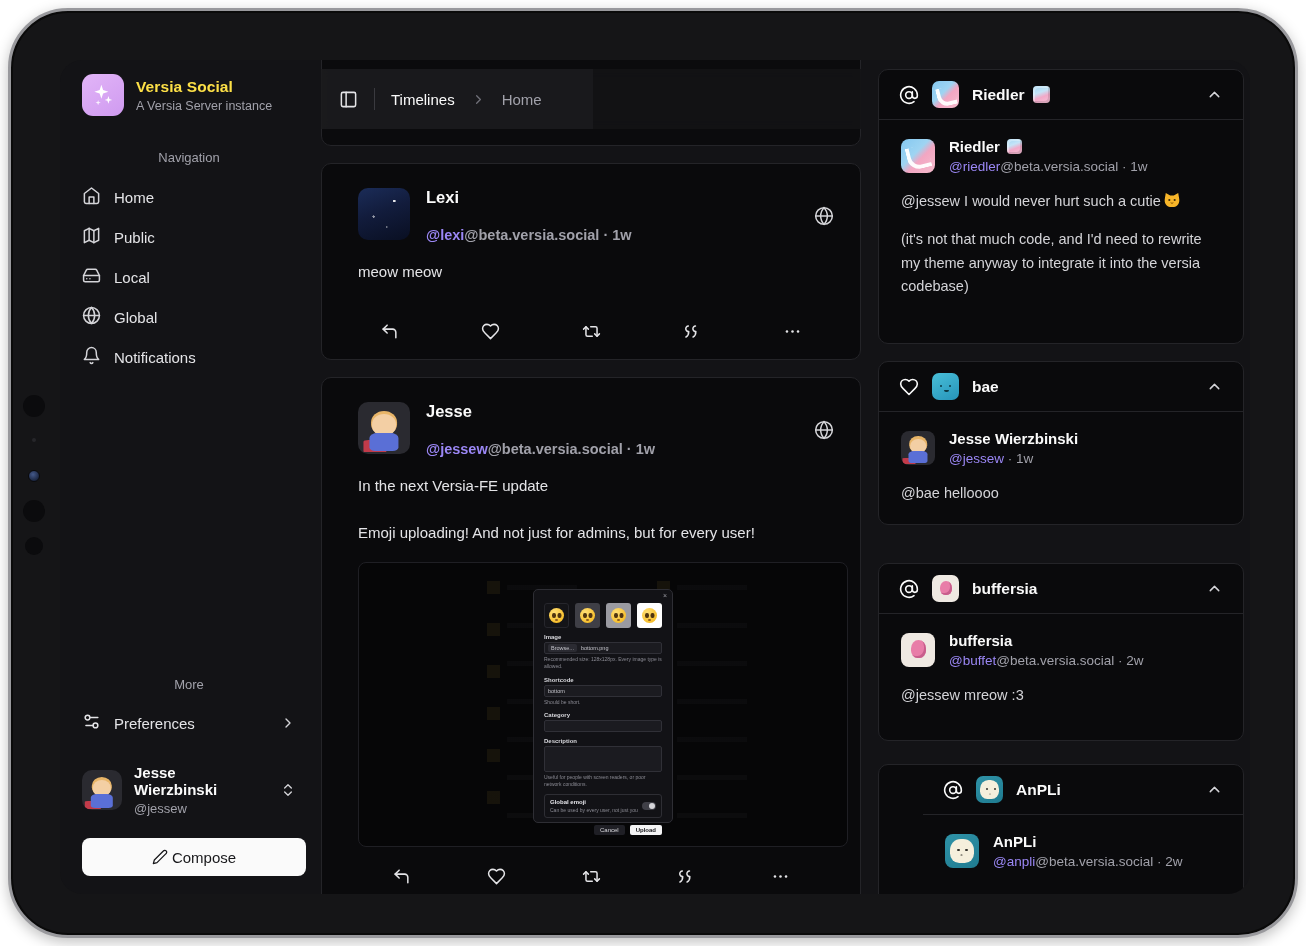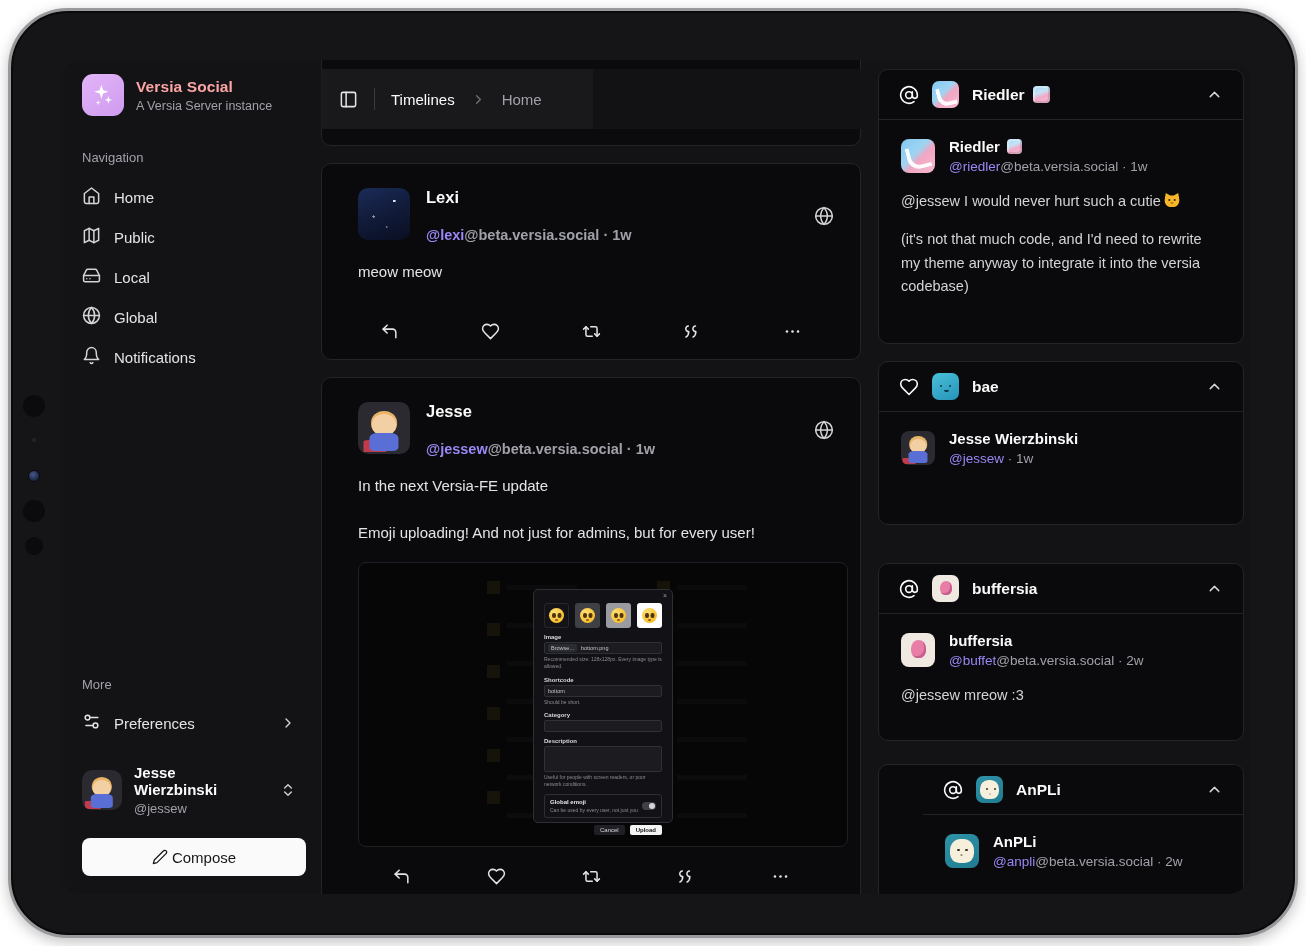--- a/index.html
+++ b/index.html
@@ -13,23 +13,23 @@
   .screen { position:absolute; left:49px; top:49px; width:1190px; height:834px; background:#131316;
             border-radius:22px; overflow:hidden; }
 
   
   .card { position:absolute; background:#0a0a0c; border:1px solid #242428; border-radius:10px; }
 
   
   .sidebar { position:absolute; left:0; top:0; width:258px; height:100%; padding:14px 22px 18px 22px; display:flex; flex-direction:column; }
   .brand { display:flex; gap:12px; align-items:center; }
   .brand-logo { width:42px; height:42px; border-radius:11px; background:linear-gradient(145deg,#e2b5f7,#cf9af0); display:flex; align-items:center; justify-content:center; flex:0 0 auto; }
-  .brand-title { font-size:15.5px; font-weight:700; color:#fca5a5; letter-spacing:.1px; }
+  .brand-title { font-size:15.5px; font-weight:700; color:#fde047; letter-spacing:.1px; }
   .brand-sub { font-size:12.5px; color:#a1a1aa; margin-top:3px; }
-  .section-label { font-size:13px; color:#a1a1aa; margin:34px 0 12px 0; }
+  .section-label { font-size:13px; color:#a1a1aa; margin:34px 0 12px 0;text-align:center; }
   .nav-item { display:flex; align-items:center; gap:13px; padding:9px 0; color:#e4e4e7; font-size:15px; cursor:pointer; }
   .nav-item svg { color:#d4d4d8; }
   .side-bottom { margin-top:auto; }
   .pref-row { display:flex; align-items:center; gap:13px; color:#e4e4e7; font-size:15px; padding:8px 0; }
   .pref-row .spacer, .user-row .spacer { flex:1; }
   .user-row { display:flex; align-items:center; gap:12px; margin-top:22px; }
   .user-avatar { width:40px; height:40px; border-radius:10px; flex:0 0 auto; }
   .user-name { font-size:15px; font-weight:700; color:#fafafa; }
   .user-handle { font-size:13px; color:#a1a1aa; margin-top:3px; }
   .compose-btn { margin-top:22px; height:38px; width:224px; background:#fafafa; color:#18181b; border:none; border-radius:8px;
@@ -485,20 +485,23 @@
         <div class="notif-body">
           <div class="notif-user">
             <div class="avatar-md av-jesse"></div>
             <div>
               <div class="n-name">
                   <span>Jesse Wierzbinski</span>
                 </div>
               <div class="n-handle"><span class="handle-accent">@jessew</span> <span>·</span> <span>1w</span></div>
             </div>
           </div>
+          <div class="n-lines">
+              <p>@bae helloooo</p>
+            </div>
         </div>
       </div>
 
       <div class="card" style="top:503px; left:0; width:366px; height:178px;">
         <div class="notif-head">
           <span class="notif-type-icon">
               <svg width="20" height="20" viewBox="0 0 24 24" fill="none" stroke="currentColor" stroke-width="1.9" stroke-linecap="round" stroke-linejoin="round">
                 <circle cx="12" cy="12" r="4"></circle>
                 <path d="M16 8v5a3 3 0 0 0 6 0v-1a10 10 0 1 0-4 8"></path>
               </svg>

